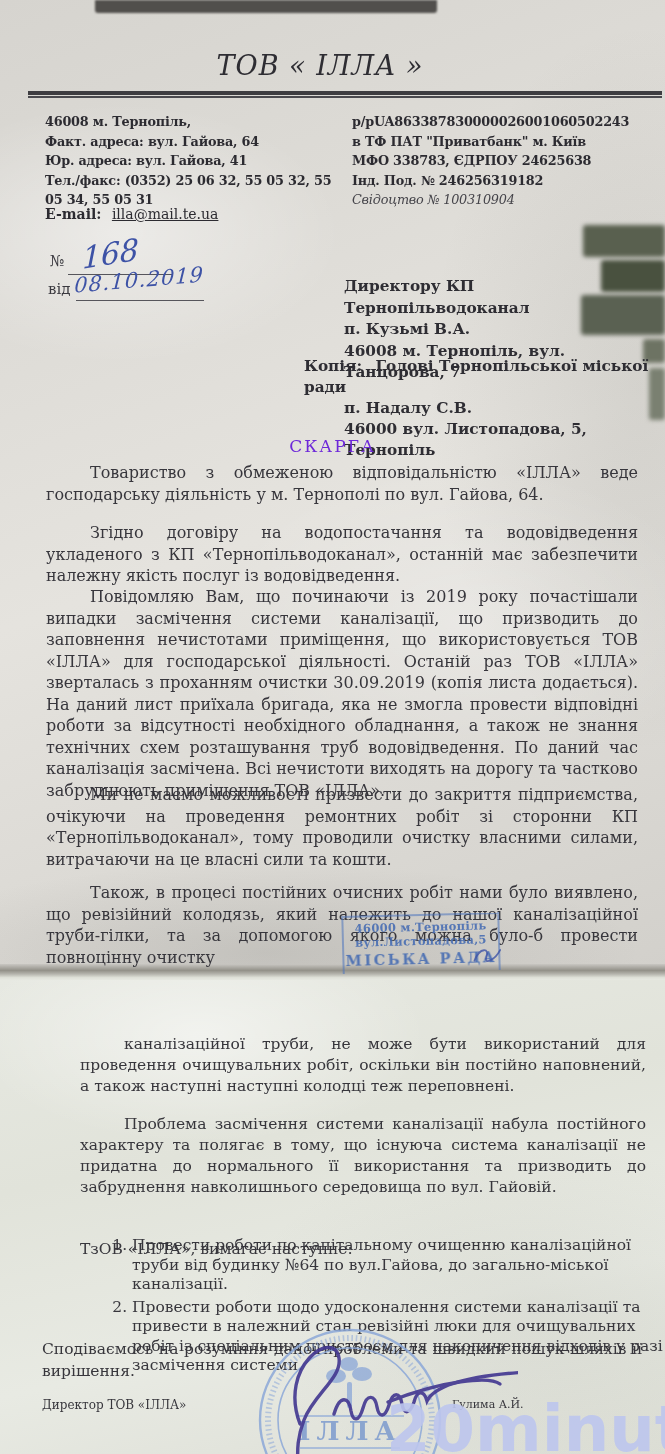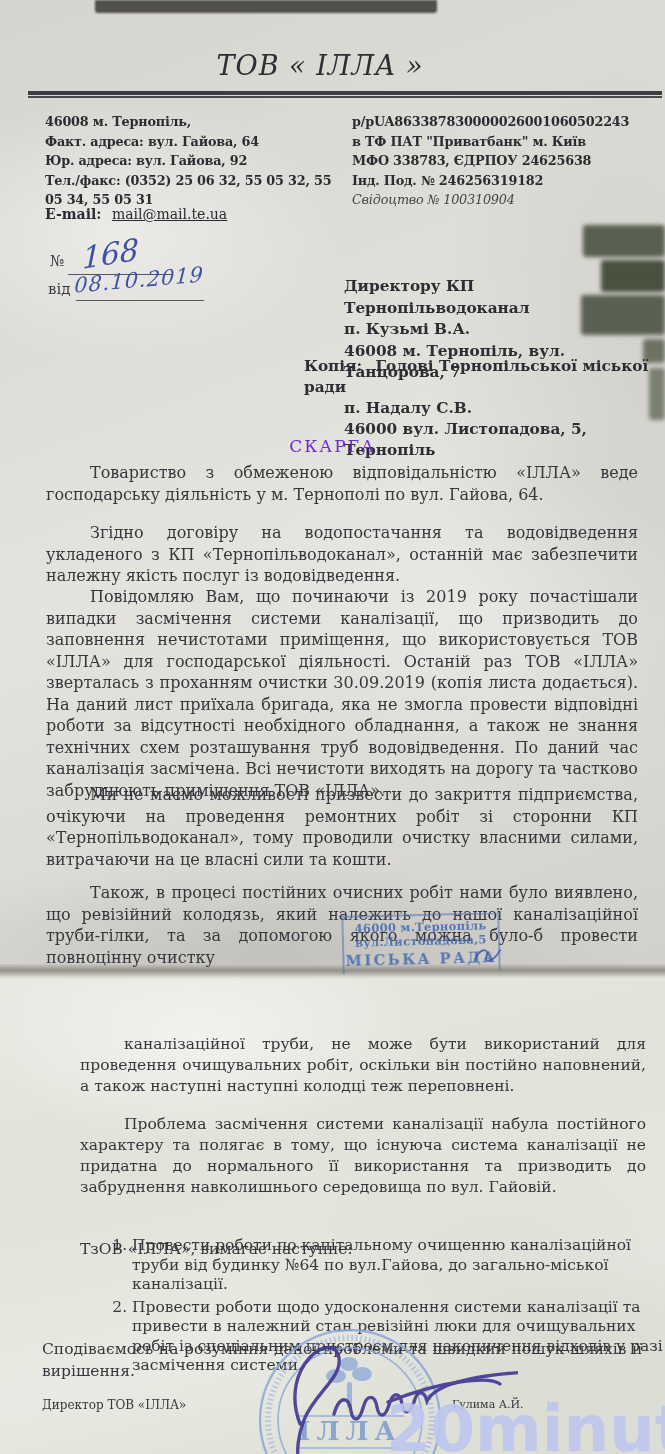--- a/index.html
+++ b/index.html
@@ -102,36 +102,36 @@
 
   <div class="lh-title">ТОВ « ІЛЛА »</div>
   <div class="rule">
     <div class="thick"></div>
       <div class="thin"></div>
   </div>
 
   <div class="addr-left">
     <div>46008 м. Тернопіль,</div>
     <div>Факт. адреса: вул. Гайова, 64</div>
-    <div>Юр. адреса: вул. Гайова, 92</div>
+    <div>Юр. адреса: вул. Гайова, 41</div>
     <div>Тел./факс: (0352) 25 06 32, 55 05 32, 55</div>
     <div>05 34, 55 05 31</div>
   </div>
 
   <div class="addr-right">
     <div>р/рUA863387830000026001060502243</div>
     <div>в ТФ ПАТ "Приватбанк" м. Київ</div>
     <div>МФО 338783, ЄДРПОУ 24625638</div>
     <div>Інд. Под. № 246256319182</div>
     <div class="cert">Свідоцтво № 100310904</div>
   </div>
 
   <div class="email-line">
     <span class="lbl">E-mail:</span>
-    <span class="mail">mail@mail.te.ua</span>
+    <span class="mail">illa@mail.te.ua</span>
   </div>
 
   <span class="ref-label" style="left:50px;top:252px;">№</span>
   <div class="ref-line" style="left:68px;top:274px;width:104px;"></div>
   <div class="hand hand-no">168</div>
 
   <span class="ref-label" style="left:48px;top:280px;">від</span>
   <div class="ref-line" style="left:76px;top:300px;width:128px;"></div>
   <div class="hand hand-date">08.10.2019</div>
 

